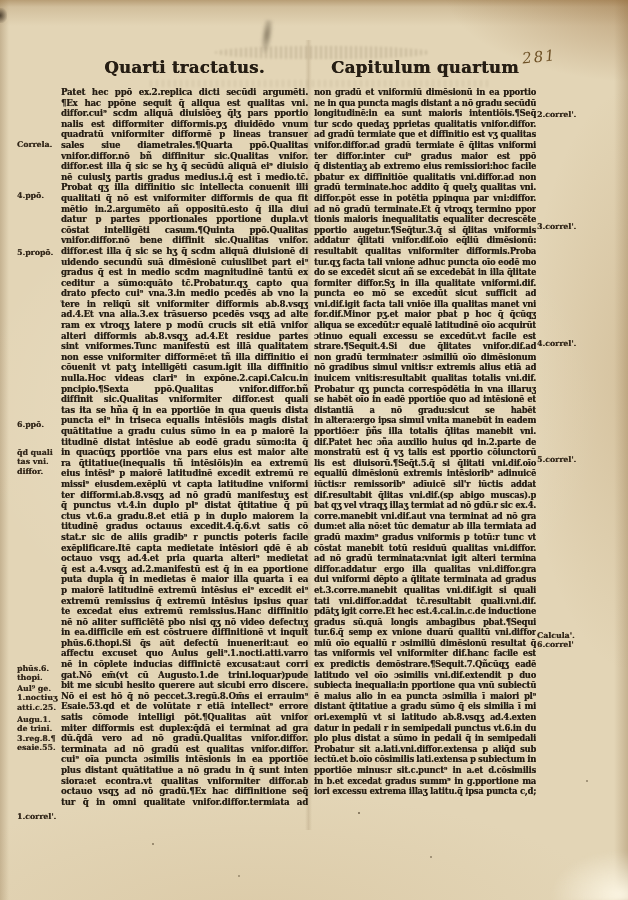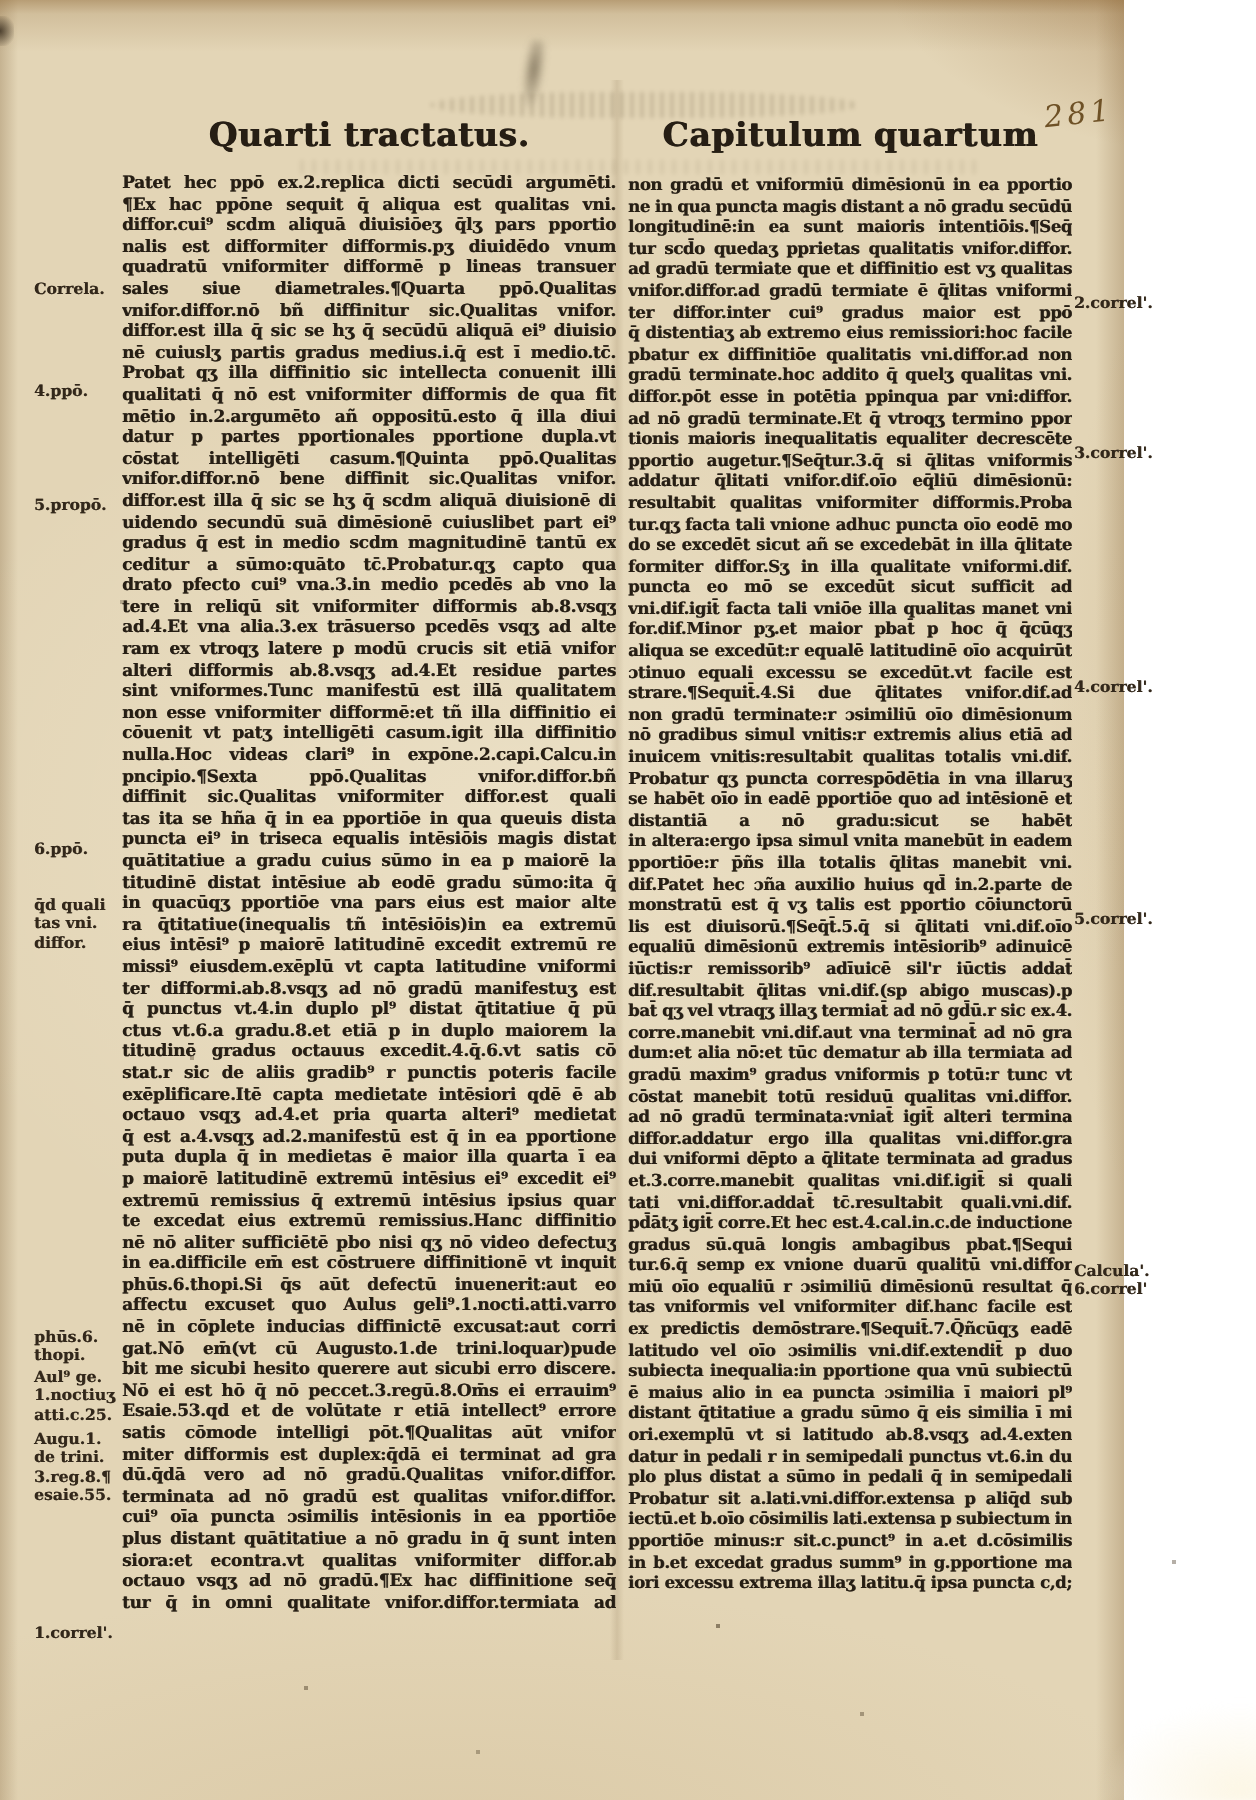--- a/index.html
+++ b/index.html
@@ -4,21 +4,21 @@
 <style>
   :root{
     --ink:#261e14;
     --margin-ink:#32271a;
     --parchment:#e3d5b6;
     --handwriting-ink:#6e5126;
   }
   html,body{margin:0;padding:0;}
   body{width:628px;height:900px;overflow:hidden;font-family:"DejaVu Serif","Liberation Serif",serif;}
   .page{
-    position:relative;width:562px;height:900px;
+    position:relative;width:628px;height:900px;
     background-color:var(--parchment);
     background-image:
       radial-gradient(ellipse 300px 130px at 660px -10px, rgba(146,104,56,.55), rgba(146,104,56,0) 72%),
       radial-gradient(ellipse 160px 420px at 636px 380px, rgba(160,122,70,.22), rgba(160,122,70,0) 70%),
       radial-gradient(ellipse 420px 330px at 46% 46%, rgba(255,250,235,.28), rgba(255,250,235,0) 75%),
       radial-gradient(ellipse 500px 180px at 40% 103%, rgba(205,182,140,.35), rgba(205,182,140,0) 75%),
       linear-gradient(180deg, rgba(148,112,64,.55) 0px, rgba(148,112,64,.22) 7px, rgba(148,112,64,0) 26px),
       linear-gradient(90deg, rgba(120,90,50,.28) 0px, rgba(120,90,50,0) 9px),
       linear-gradient(270deg, rgba(130,98,56,.30) 0px, rgba(130,98,56,0) 14px);
   }
@@ -276,21 +276,21 @@
         <div>de trini.</div>
         <div>3.reg.8.¶</div>
         <div>esaie.55.</div>
       </div>
       <div class="mnote" style="top: 768px;">
         <div>1.correl'.</div>
       </div>
     </div>
 
   <div class="notes notes-right">
-      <div class="mnote" style="top: 110px; margin-top: 37px;">
+      <div class="mnote" style="top: 110px;">
         <div>2.correl'.</div>
       </div>
       <div class="mnote" style="top: 222px;">
         <div>3.correl'.</div>
       </div>
       <div class="mnote" style="top: 339px;">
         <div>4.correl'.</div>
       </div>
       <div class="mnote" style="top: 455px;">
         <div>5.correl'.</div>

